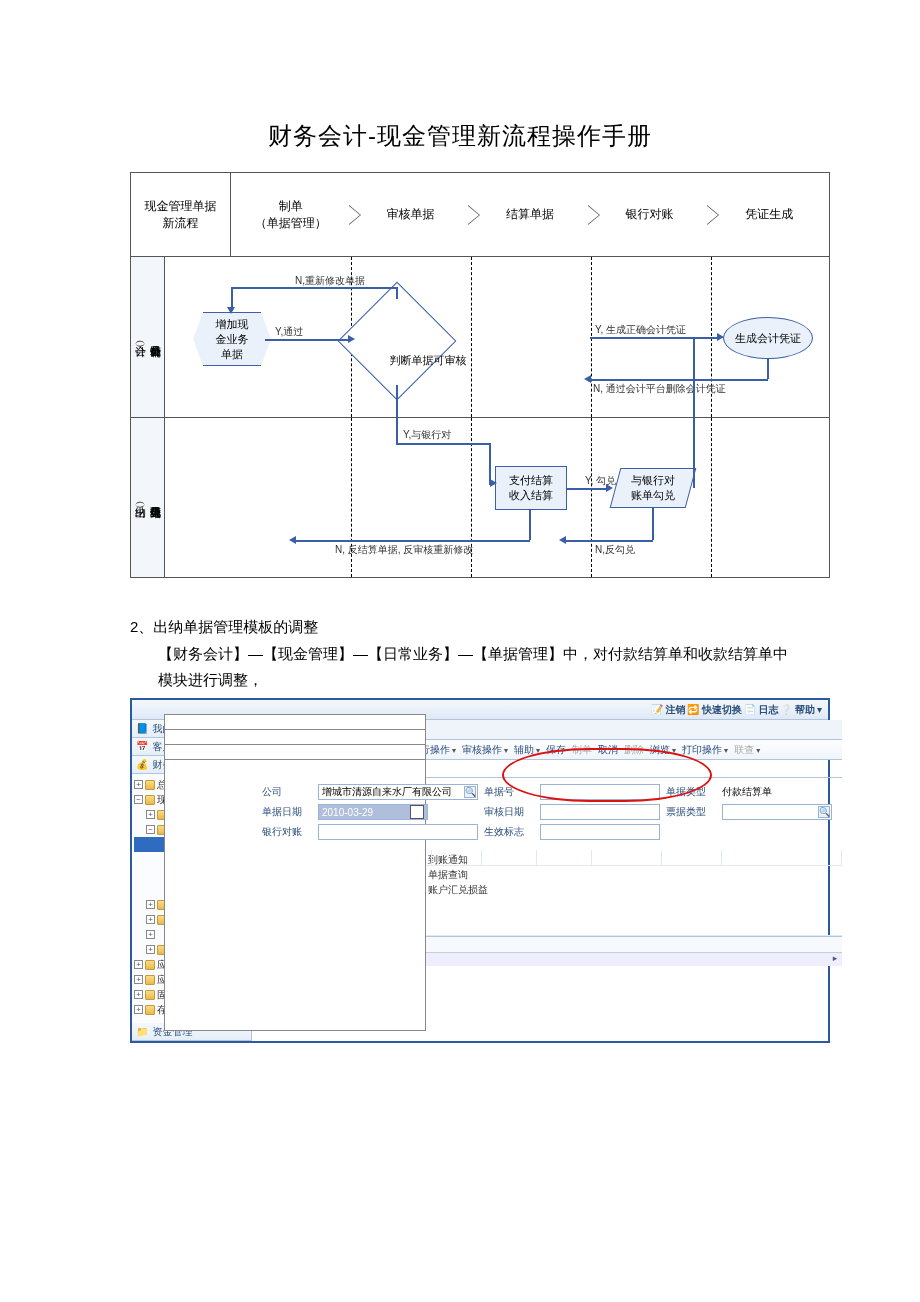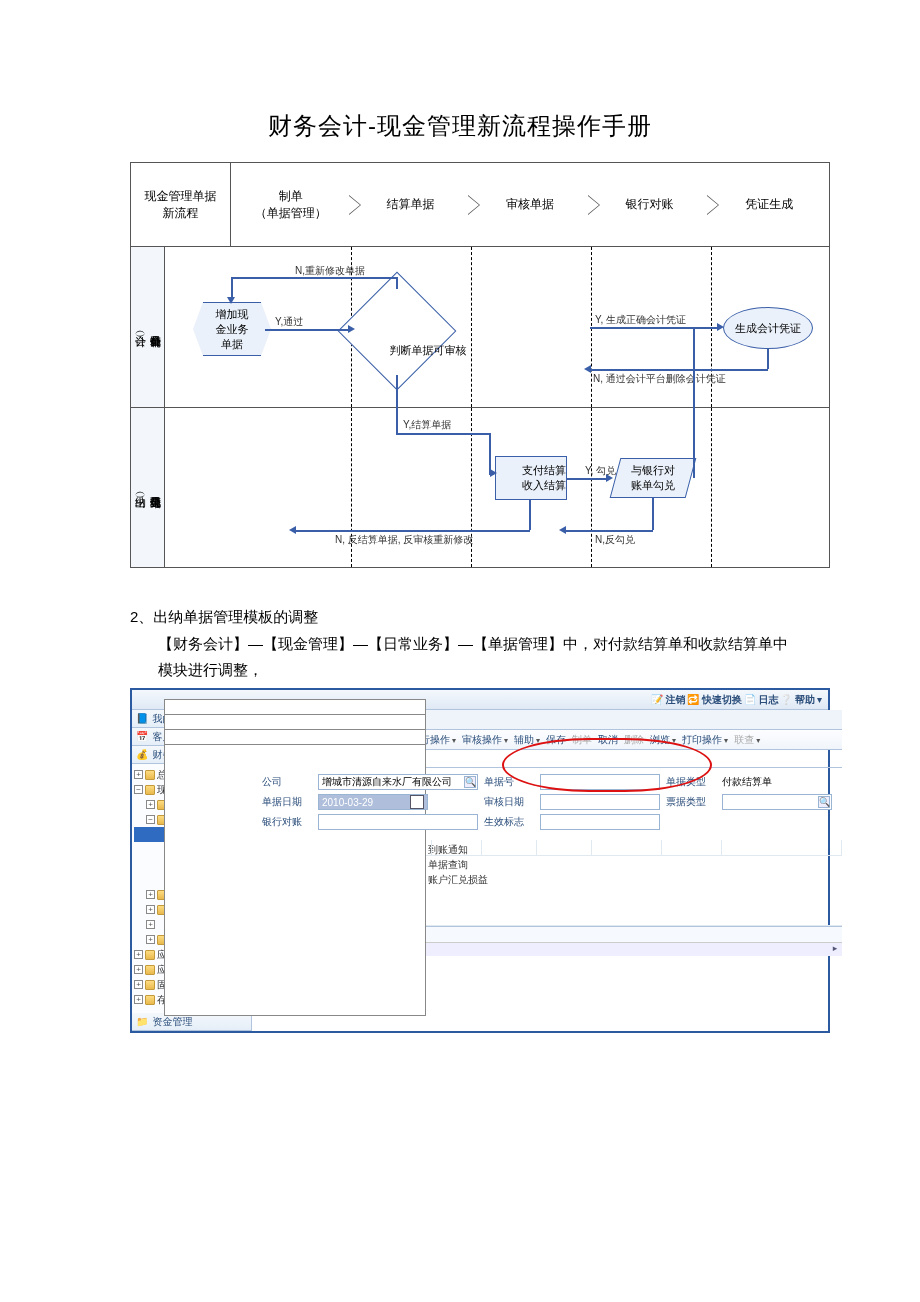--- a/index.html
+++ b/index.html
@@ -1,17 +1,17 @@
 <!DOCTYPE html>
 <html><head>
 <meta charset="utf-8">
 <style>
   * { box-sizing: border-box; margin: 0; padding: 0; }
   body { font-family: "SimSun", "Microsoft YaHei", sans-serif; font-size: 14px; background: #fff; color: #000; width: 920px; }
-  .page { padding: 110px 130px 160px 130px; }
+  .page { padding: 110px 130px 160px 130px; margin-top: 10px; }
   .doc-title { font-size: 24px; text-align: center; font-weight: 400; margin-bottom: 20px; letter-spacing: 1px; }
   .section-head { font-size: 15px; margin-bottom: 4px; }
   .section-body { font-size: 15px; margin-left: 28px; margin-bottom: 6px; line-height: 1.7; }
 
   
   .flow { border: 1px solid #555; width: 700px; margin-bottom: 40px; font-size: 12px; position: relative; background:#fff;}
   .flow-row1 { height: 84px; display:flex; }
   .flow-title { width: 100px; border-right: 1px solid #555; border-bottom: 1px solid #555; display:flex; flex-direction:column; align-items:center; justify-content:center; }
   .flow-heads { flex:1; border-bottom:1px solid #555; position:relative; display:flex; }
   .flow-head { flex:1; display:flex; align-items:center; justify-content:center; position:relative; }
@@ -25,21 +25,21 @@
   .lane-div-top { border-top:1px solid #555; }
 
   
   .hex { position:absolute; width:58px;height:54px; display:flex;align-items:center;justify-content:center;text-align:center;font-size:11px; background:#eaf1fa;}
   .hex::before,.hex::after{content:'';position:absolute;width:0;height:0;border-top:27px solid transparent;border-bottom:27px solid transparent;}
   .hex::before{left:-10px;border-right:10px solid #eaf1fa;}
   .hex::after{right:-10px;border-left:10px solid #eaf1fa;}
   .hex-b{position:absolute;border:1px solid #3a5fa8;border-left:none;border-right:none;width:58px;height:54px;}
   .diamond { position:absolute; width:84px;height:84px;transform:rotate(45deg);border:1px solid #3a5fa8;background:#fff;}
   .diamond span{display:block;width:120px;transform:rotate(-45deg) translate(-6px,30px);font-size:11px;text-align:center;}
-  .rect{position:absolute;border:1px solid #3a5fa8;background:#eaf1fa;display:flex;align-items:center;justify-content:flex-end;font-size:11px;text-align:center;}
+  .rect{position:absolute;border:1px solid #3a5fa8;background:#eaf1fa;display:flex;align-items:center;justify-content:center;font-size:11px;text-align:center;}
   .para{position:absolute;border:1px solid #3a5fa8;background:#eaf1fa;transform:skewX(-15deg);display:flex;align-items:center;justify-content:center;}
   .para span{transform:skewX(15deg);font-size:11px;text-align:center;}
   .oval{position:absolute;border:1px solid #3a5fa8;border-radius:50%;background:#eaf1fa;display:flex;align-items:center;justify-content:center;font-size:11px;}
   .l{position:absolute;background:#3a5fa8;}
   .ah{position:absolute;width:0;height:0;}
   .ah.r{border-top:4px solid transparent;border-bottom:4px solid transparent;border-left:7px solid #3a5fa8;}
   .ah.l2{border-top:4px solid transparent;border-bottom:4px solid transparent;border-right:7px solid #3a5fa8;}
   .ah.d{border-left:4px solid transparent;border-right:4px solid transparent;border-top:7px solid #3a5fa8;}
   .txt{position:absolute;font-size:10px;color:#333;}
   .dcol{position:absolute;top:0;bottom:0;border-right:1.5px dashed #000;}
@@ -98,25 +98,25 @@
         <span>现金管理单据</span>
           <span>新流程</span>
       </div>
       <div class="flow-heads">
         <div class="flow-head">
             <span style="white-space:pre;text-align:center">制单
 （单据管理）</span>
             <div class="chev"></div>
           </div>
         <div class="flow-head">
+            <span>审核单据</span>
+            <div class="chev"></div>
+          </div>
+        <div class="flow-head">
             <span>结算单据</span>
-            <div class="chev"></div>
-          </div>
-        <div class="flow-head">
-            <span>审核单据</span>
             <div class="chev"></div>
           </div>
         <div class="flow-head">
             <span>银行对账</span>
             <div class="chev"></div>
           </div>
         <div class="flow-head">
             <span>凭证生成</span>
           </div>
       </div>
@@ -187,21 +187,21 @@
         <div class="para" style="left:450px;top:50px;width:76px;height:40px">
             <span style="white-space:pre">与银行对
 账单勾兑</span>
           </div>
 
         <div class="l" style="left:231px;top:-33px;width:1.5px;height:58px"></div>
         <div class="l" style="left:231px;top:25px;width:94px;height:1.5px"></div>
         <div class="l" style="left:324px;top:25px;width:1.5px;height:40px"></div>
         <div class="l" style="left:324px;top:65px;width:5px;height:1.5px"></div>
           <div class="ah r" style="left:325px;top:61px"></div>
-        <span class="txt" style="left:238px;top:10px">Y,结算单据</span>
+        <span class="txt" style="left:238px;top:10px">Y,与银行对</span>
 
         <div class="l" style="left:402px;top:70px;width:40px;height:1.5px"></div>
           <div class="ah r" style="left:441px;top:66px"></div>
         <span class="txt" style="left:420px;top:56px">Y, 勾兑</span>
 
         <div class="l" style="left:130px;top:122px;width:235px;height:1.5px"></div>
         <div class="l" style="left:364px;top:92px;width:1.5px;height:30px"></div>
         <div class="ah l2" style="left:124px;top:118px"></div>
         <span class="txt" style="left:170px;top:125px">N, 反结算单据, 反审核重新修改</span>
 

